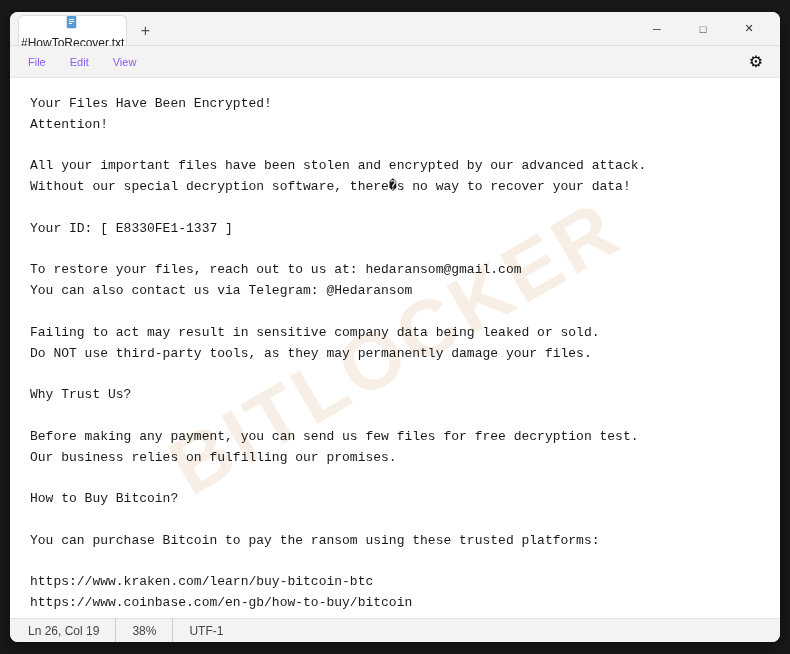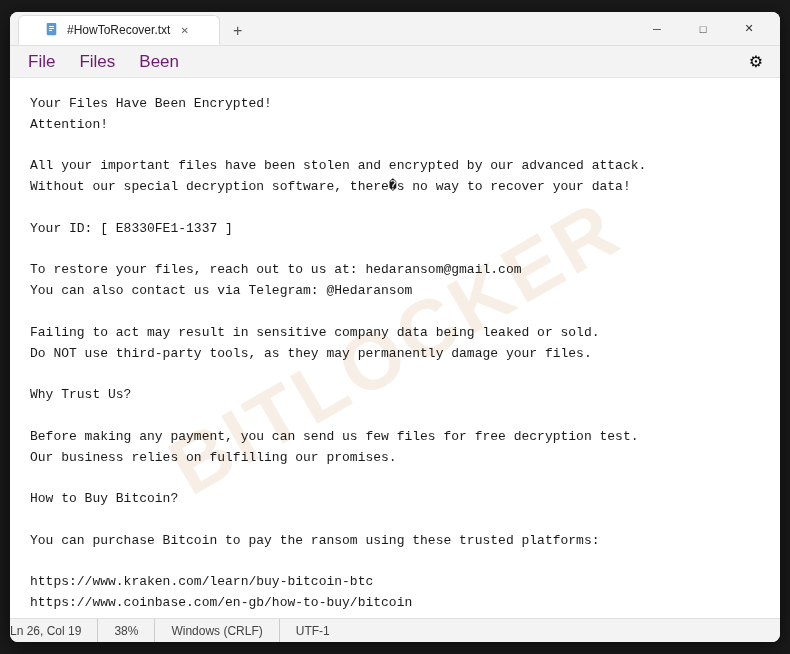--- a/index.html
+++ b/index.html
@@ -41,26 +41,27 @@
       align-items: flex-end;
       flex: 1;
       height: 100%;
     }
 
     .tab {
       display: flex;
       align-items: center;
       background: #ffffff;
       border-radius: 6px 6px 0 0;
-      padding: 0 26px;
+      padding: 0 2px;
       height: 30px;
       gap: 6px;
       border: 1px solid #ddd;
       border-bottom: 1px solid #fff;
       margin-top: 4px;
+      flex-direction: column;
     }
 
     .tab-icon {
       width: 16px;
       height: 16px;
       display: flex;
       align-items: center;
       justify-content: center;
     }
 
@@ -119,22 +120,22 @@
       align-items: center;
       padding: 2px 8px;
       height: 32px;
       background: #f3f3f3;
       border-bottom: 1px solid #e5e5e5;
       gap: 4px;
     }
 
     .menu-item {
       padding: 3px 10px;
-      font-size: 17px;
-      color: #701a75;
+      font-size: 11px;
+      color: #8b5cf6;
       cursor: pointer;
       border-radius: 4px;
     }
 
     .menubar-right {
       margin-left: auto;
       display: flex;
       align-items: center;
     }
 
@@ -183,21 +184,21 @@
       white-space: pre-wrap;
     }
 
     
     .statusbar {
       height: 24px;
       background: #f3f3f3;
       border-top: 1px solid #e0e0e0;
       display: flex;
       align-items: center;
-      padding: 0 0;
+      padding: 0 18px;
       font-size: 12px;
       color: #444;
       gap: 0;
     }
 
     .status-section {
       padding: 0 16px;
       border-right: 1px solid #ccc;
       height: 100%;
       display: flex;
@@ -236,22 +237,22 @@
     </div>
     <div class="titlebar-controls">
       <div class="wc-btn">─</div>
       <div class="wc-btn">□</div>
       <div class="wc-btn close">✕</div>
     </div>
   </div>
 
   <div class="menubar">
     <div class="menu-item">File</div>
-    <div class="menu-item">Files</div>
-    <div class="menu-item">Been</div>
+    <div class="menu-item">Edit</div>
+    <div class="menu-item">View</div>
     <div class="menubar-right">
       <div class="settings-btn">⚙</div>
     </div>
   </div>
 
   <div class="content">
     <div class="watermark">BITLOCKER</div>
     <div class="content-text">Your Files Have Been Encrypted!
 Attention!
 
@@ -276,16 +277,15 @@
 You can purchase Bitcoin to pay the ransom using these trusted platforms:
 
 https://www.kraken.com/learn/buy-bitcoin-btc
 https://www.coinbase.com/en-gb/how-to-buy/bitcoin
 https://paxful.com</div>
   </div>
 
   <div class="statusbar">
     <div class="status-section">Ln 26, Col 19</div>
     <div class="status-section">38%</div>
-    <div class="status-section">Windows (CRLF)</div>
     <div class="status-section">UTF-1</div>
   </div>
 </div>
 
 </body></html>

